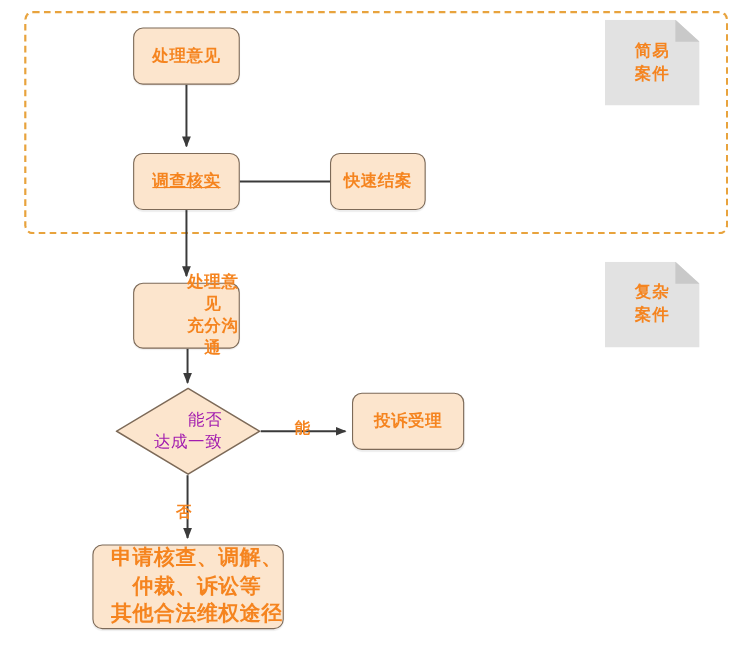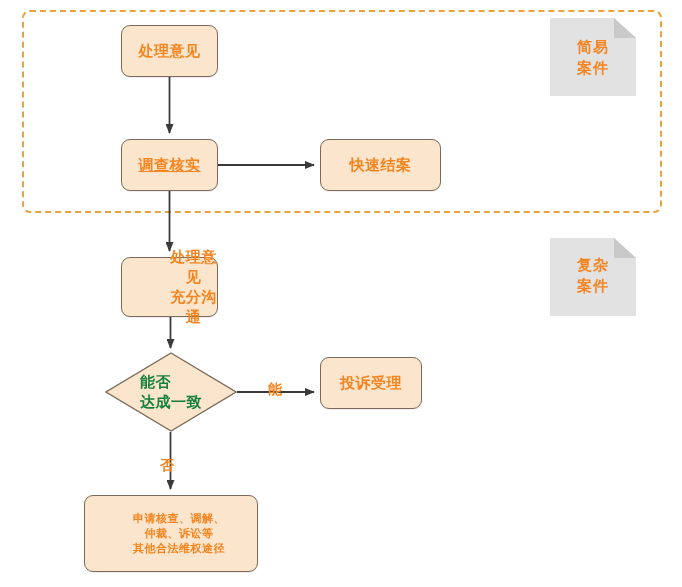--- a/index.html
+++ b/index.html
@@ -38,21 +38,21 @@
     text-align: center;
     color: #f5841f;
     font-weight: bold;
     font-size: 15px;
     line-height: 1.35;
     letter-spacing: 0.5px;
     white-space: pre-line;
     box-shadow: 0 1px 1px rgba(0,0,0,0.07);
   }
   .node-box.small-text {
-    font-size: 11px;
+    font-size: 19px;
     padding-left: 16px;
   }
   
   .diamond-wrap {
     position: absolute;
   }
   .diamond-wrap svg {
     display: block;
     position: absolute;
     left: 0;
@@ -60,23 +60,23 @@
   }
   .diamond-label {
     position: absolute;
     left: 0;
     top: 0;
     width: 100%;
     height: 100%;
     display: flex;
     align-items: center;
     justify-content: center;
-    text-align: left;
-    color: #15803d;
-    font-weight: bold;
+    text-align: right;
+    color: #a21caf;
+    font-weight: normal;
     font-size: 15px;
     line-height: 1.35;
     letter-spacing: 0.5px;
     white-space: pre-line;
     pointer-events: none;
   }
   
   .note-shape {
     position: absolute;
   }
@@ -154,21 +154,21 @@
     <line x1="237" y1="392" x2="314" y2="392" stroke="#3a3a3a" stroke-width="1.8" marker-end="url(#arrowhead)"></line>
 
      申请核查 --&gt;
     <line x1="170.5" y1="432" x2="170.5" y2="489" stroke="#3a3a3a" stroke-width="1.8" marker-end="url(#arrowhead)"></line>
   </svg>
 
   <div class="node-box" style="left:121px; top:25px; width:97px; height:52px;">处理意见</div>
 
   <div class="node-box" style="left:121px; top:139px; width:97px; height:52px;text-decoration:underline;">调查核实</div>
 
-  <div class="node-box" style="left:320px; top:139px; width:121px; height:52px;">快速结案</div>
+  <div class="node-box" style="left:300px; top:139px; width:87px; height:52px;">快速结案</div>
 
   <div class="node-box" style="left:121px; top:257px; width:97px; height:60px;padding-left:48px;">处理意见
 充分沟通</div>
 
   <div class="diamond-wrap" style="left:105px; top:352px; width:132px; height:80px;">
     <svg width="132" height="80" viewBox="0 0 132 80">
       <polygon points="66,1 131,40 66,79 1,40" fill="#fce5cd" stroke="#7d6a58" stroke-width="1.4"></polygon>
     </svg>
     <div class="diamond-label">能否
 达成一致</div>

